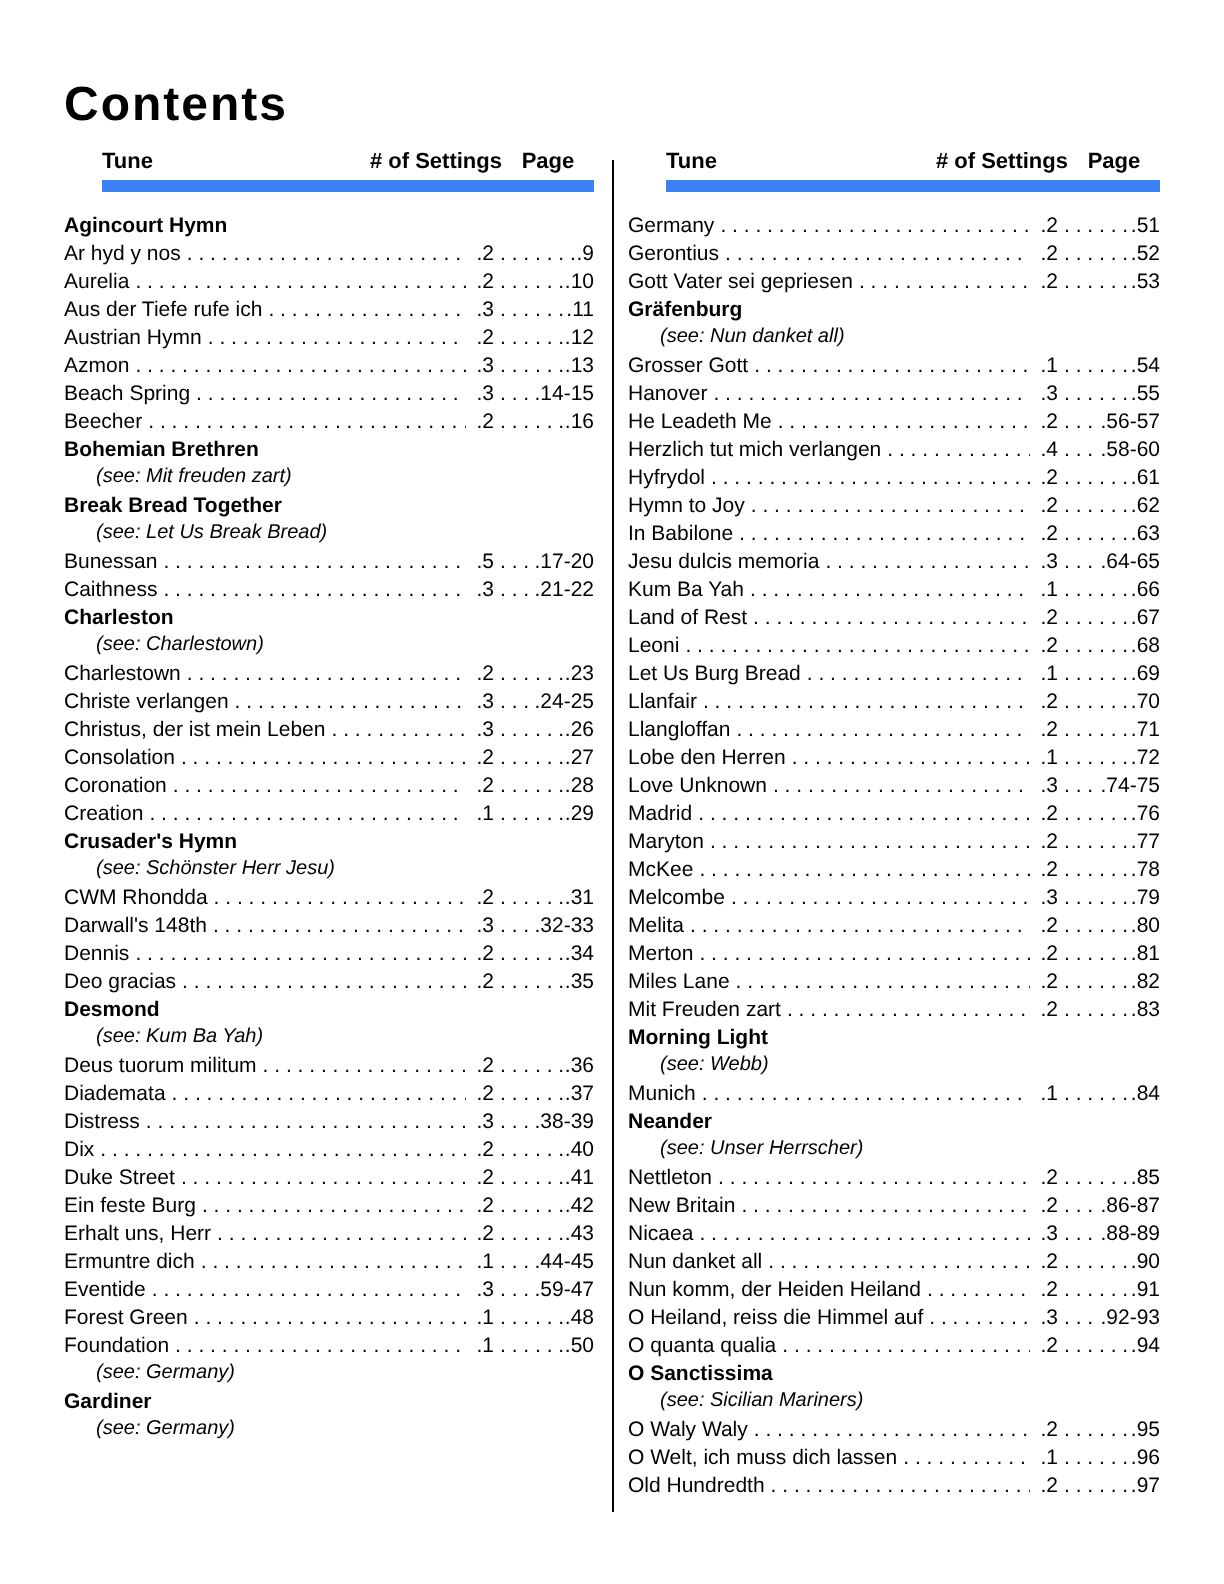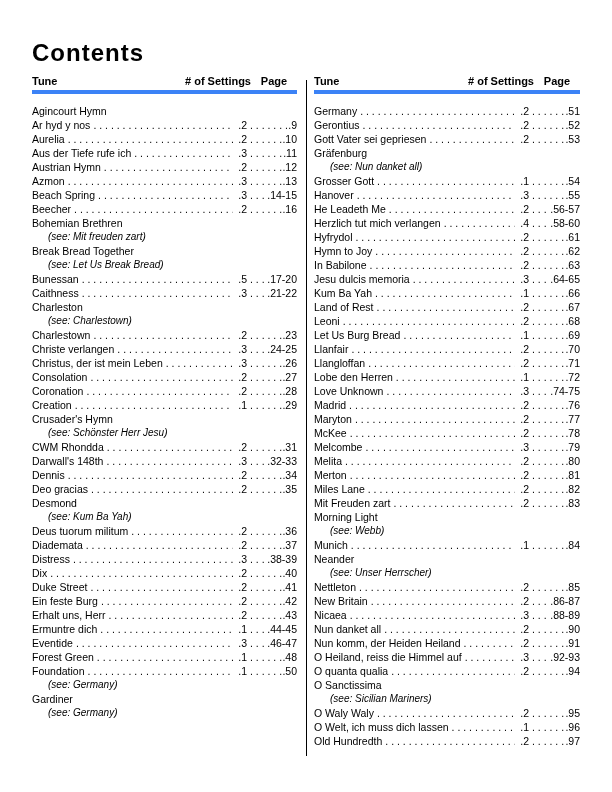--- a/index.html
+++ b/index.html
@@ -18,35 +18,35 @@
     line-height: 1;
   }
 
   .col { position: absolute; top: 76px; }
   .col.left  { left: 32px;  width: 265px; }
   .col.right { left: 314px; width: 266px; }
 
   .colhead {
     display: flex; align-items: baseline;
     font-size: 11px; font-weight: bold; line-height: 11px;
-    padding-bottom: 3px; border-bottom: 4px solid #3b82f6;
+    padding-bottom: 3px; border-bottom: 6px solid #3b82f6; margin-left: 19px;
   }
   .h-tune { flex: 1 1 auto; }
   .h-set  { flex: 0 0 auto; }
   .h-page { flex: 0 0 46px; text-align: center; }
 
   .entries { margin-top: 10px; }
 
   .line {
     display: flex; align-items: baseline;
     font-size: 10.5px; line-height: 14px; height: 14px;
     white-space: nowrap;
   }
   .lp { flex: 0 0 215px; display: flex; align-items: baseline; overflow: hidden; }
-  .lp.noleader { flex: 1 1 auto; }
+  .lp.noleader { flex: 1 1 auto; font-weight: bold; }
   .tune { flex: 0 0 auto; }
   .lead {
     flex: 1 1 0; overflow: hidden; white-space: nowrap;
     padding-left: 3px; min-width: 0;
   }
   .lead::after {
     content: " . . . . . . . . . . . . . . . . . . . . . . . . . . . . . . . . . . . . . . . . . . . . . . . . . .";
   }
   .set { flex: 0 0 14px; text-align: right; }
   .set::before { content: "."; }
@@ -357,21 +357,21 @@
           <span class="lead2"></span>
           <span class="pg">44-45</span>
         </div>
         <div class="line">
           <span class="lp">
             <span class="tune">Eventide</span>
             <span class="lead"></span>
             <span class="set">3</span>
           </span>
           <span class="lead2"></span>
-          <span class="pg">46-47</span>
+          <span class="pg">59-47</span>
         </div>
         <div class="line">
           <span class="lp">
             <span class="tune">Forest Green</span>
             <span class="lead"></span>
             <span class="set">1</span>
           </span>
           <span class="lead2"></span>
           <span class="pg">48</span>
         </div>

